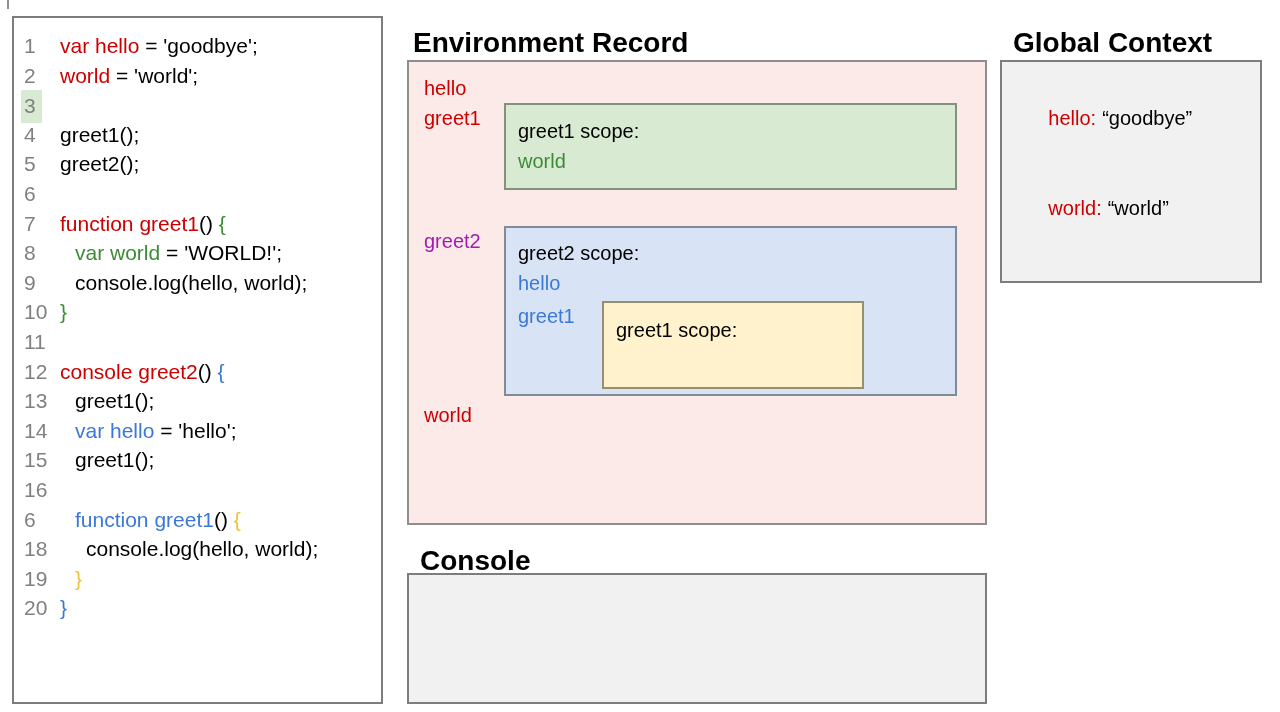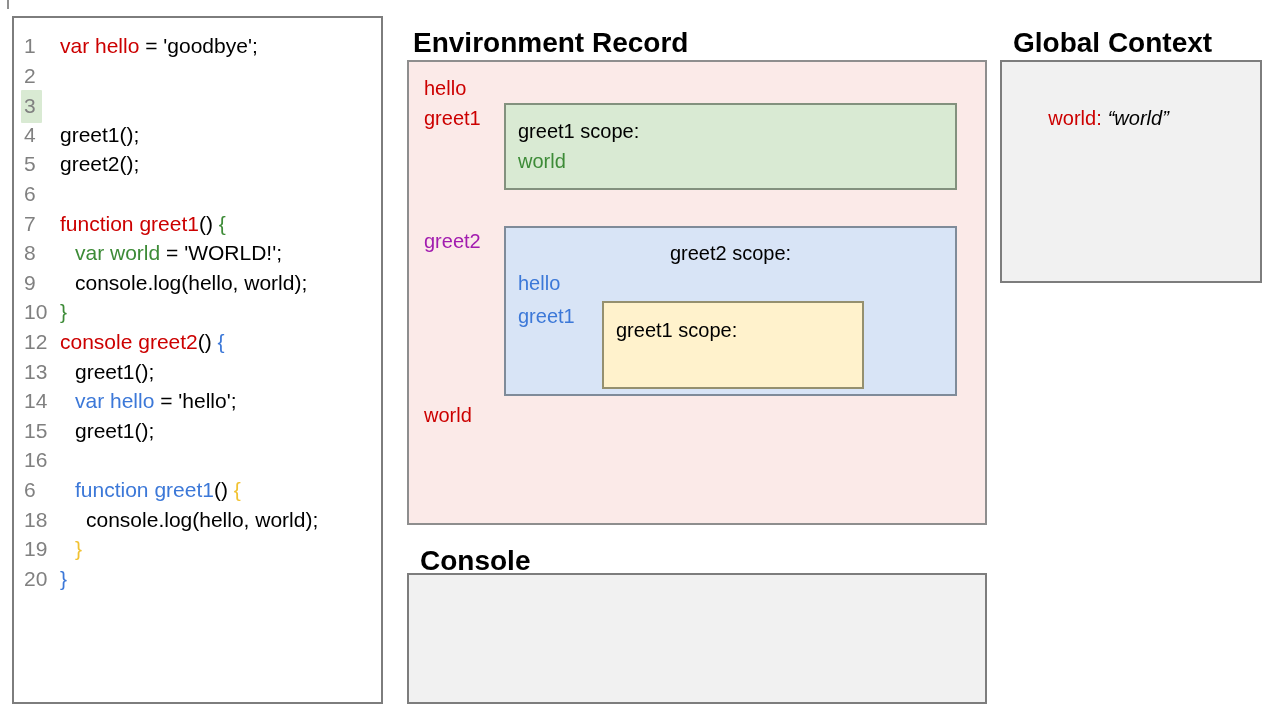--- a/index.html
+++ b/index.html
@@ -72,20 +72,21 @@
   <div class="stray-mark"></div>
 
   <div class="code-panel">
     <div id="code-lines">
         <div class="code-line">
           <span class="line-num"><span>1</span></span>
           <span class="code-text indent-0"><span style="color: rgb(204, 0, 0);">var hello</span><span style="color: rgb(0, 0, 0);"> = 'goodbye';</span></span>
         </div>
         <div class="code-line">
           <span class="line-num"><span>2</span></span>
+          <span class="code-text indent-0"><span style="color: rgb(204, 0, 0);">world</span><span style="color: rgb(0, 0, 0);"> = 'world';</span></span>
         </div>
         <div class="code-line">
           <span class="line-num"><span class="num-highlight" style="background: rgb(217, 234, 211);">3</span></span>
           <span class="code-text indent-0"></span>
         </div>
         <div class="code-line">
           <span class="line-num"><span>4</span></span>
           <span class="code-text indent-0"><span style="color: rgb(0, 0, 0);">greet1();</span></span>
         </div>
         <div class="code-line">
@@ -104,20 +105,24 @@
           <span class="line-num"><span>8</span></span>
           <span class="code-text indent-1"><span style="color: rgb(61, 139, 55);">var world</span><span style="color: rgb(0, 0, 0);"> = 'WORLD!';</span></span>
         </div>
         <div class="code-line">
           <span class="line-num"><span>9</span></span>
           <span class="code-text indent-1"><span style="color: rgb(0, 0, 0);">console.log(hello, world);</span></span>
         </div>
         <div class="code-line">
           <span class="line-num"><span>10</span></span>
           <span class="code-text indent-0"><span style="color: rgb(61, 139, 55);">}</span></span>
+        </div>
+        <div class="code-line">
+          <span class="line-num"><span>11</span></span>
+          <span class="code-text indent-0"></span>
         </div>
         <div class="code-line">
           <span class="line-num"><span>12</span></span>
           <span class="code-text indent-0"><span style="color: rgb(204, 0, 0);">console greet2</span><span style="color: rgb(0, 0, 0);">() </span><span style="color: rgb(60, 120, 216);">{</span></span>
         </div>
         <div class="code-line">
           <span class="line-num"><span>13</span></span>
           <span class="code-text indent-1"><span style="color: rgb(0, 0, 0);">greet1();</span></span>
         </div>
         <div class="code-line">
@@ -160,37 +165,40 @@
       <div class="row-label" style="color: rgb(204, 0, 0);">greet1</div>
       <div class="green-box" style="background: rgb(217, 234, 211);">
         <div class="scope-line" style="color: rgb(0, 0, 0);">greet1 scope:</div>
         <div class="scope-line" style="color: rgb(61, 139, 55);">world</div>
       </div>
     </div>
 
     <div class="scope-row row-greet2">
       <div class="row-label" style="color: #a21caf;">greet2</div>
       <div class="blue-box" style="background: rgb(216, 228, 246);">
-        <div class="scope-line" style="color: rgb(0, 0, 0); text-align: center;">greet2 scope:</div>
+        <div class="scope-line" style="color: rgb(0, 0, 0);">greet2 scope:</div>
         <div class="scope-line" style="color: rgb(60, 120, 216);">hello</div>
         <div class="scope-row">
           <div class="row-label" style="color: rgb(60, 120, 216);">greet1</div>
           <div class="yellow-box" style="background: rgb(255, 242, 204);">
             <div class="scope-line" style="color: rgb(0, 0, 0);">greet1 scope:</div>
           </div>
         </div>
       </div>
     </div>
 
     <div class="scope-line world-line" style="color: rgb(204, 0, 0);">world</div>
   </div>
 
   <div class="panel-title title-console">Console</div>
   <div class="console-box" style="background: rgb(241, 241, 241);"></div>
 
   <div class="panel-title title-gc">Global Context</div>
   <div class="gc-box" style="background: rgb(241, 241, 241);">
     <div class="scope-line">
-      <span style="color: rgb(204, 0, 0);">world:</span><span class="gc-value" style="color: rgb(0, 0, 0); font-style: italic;">“world”</span>
+      <span style="color: rgb(204, 0, 0);">hello:</span><span class="gc-value" style="color: rgb(0, 0, 0);">“goodbye”</span>
+    </div>
+    <div class="scope-line">
+      <span style="color: rgb(204, 0, 0);">world:</span><span class="gc-value" style="color: rgb(0, 0, 0);">“world”</span>
     </div>
   </div>
 
 </div>
 
 </body></html>

